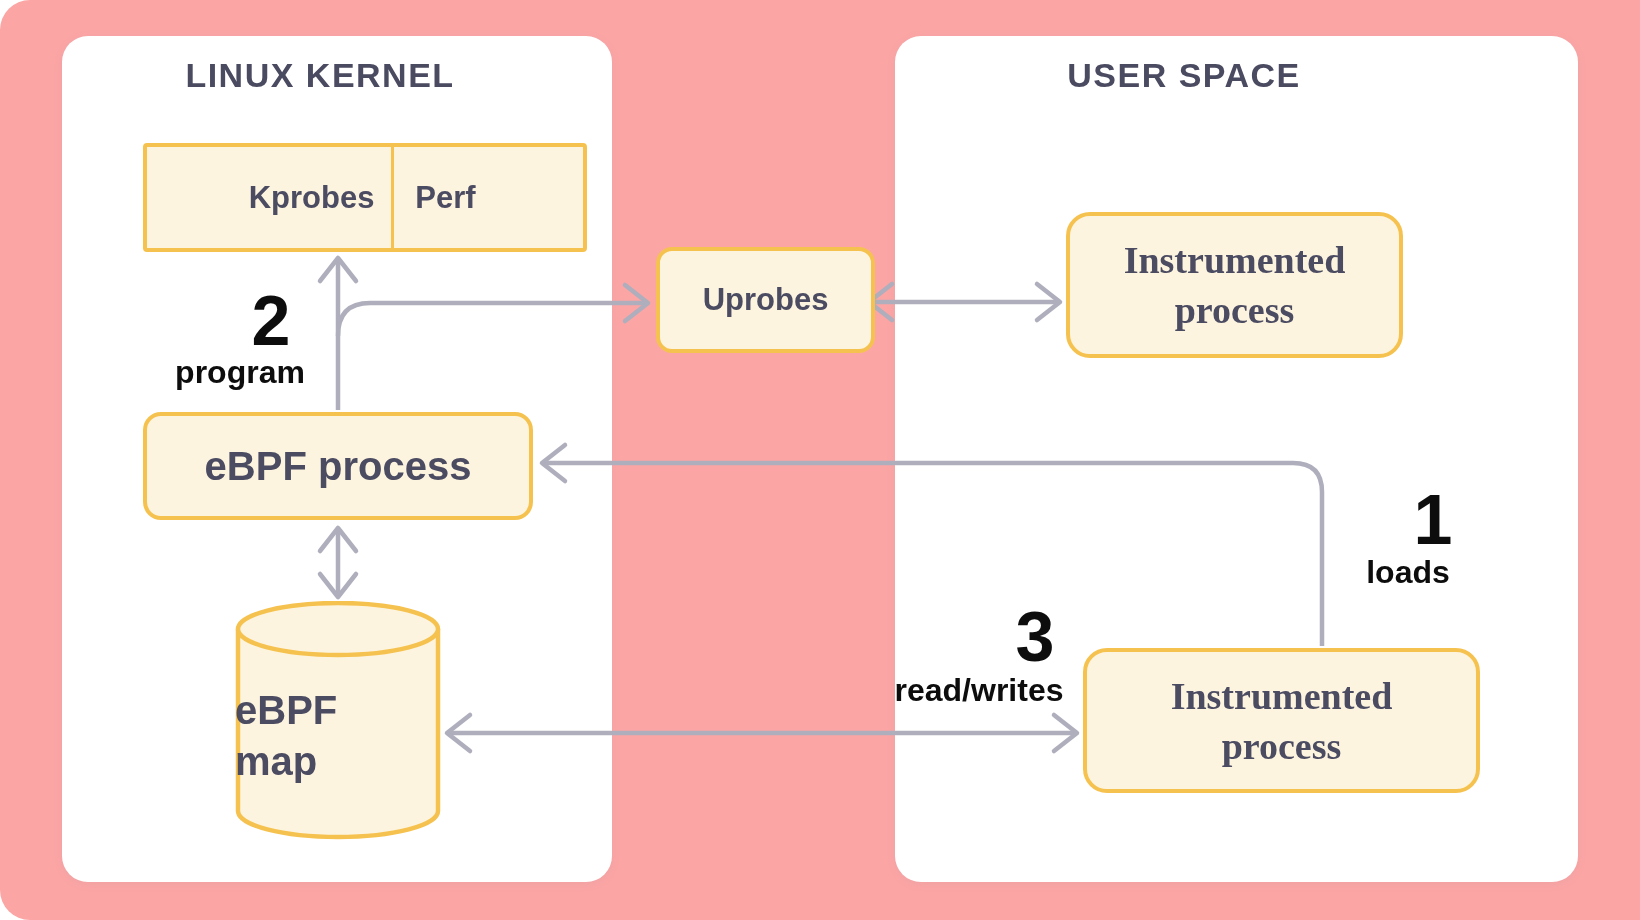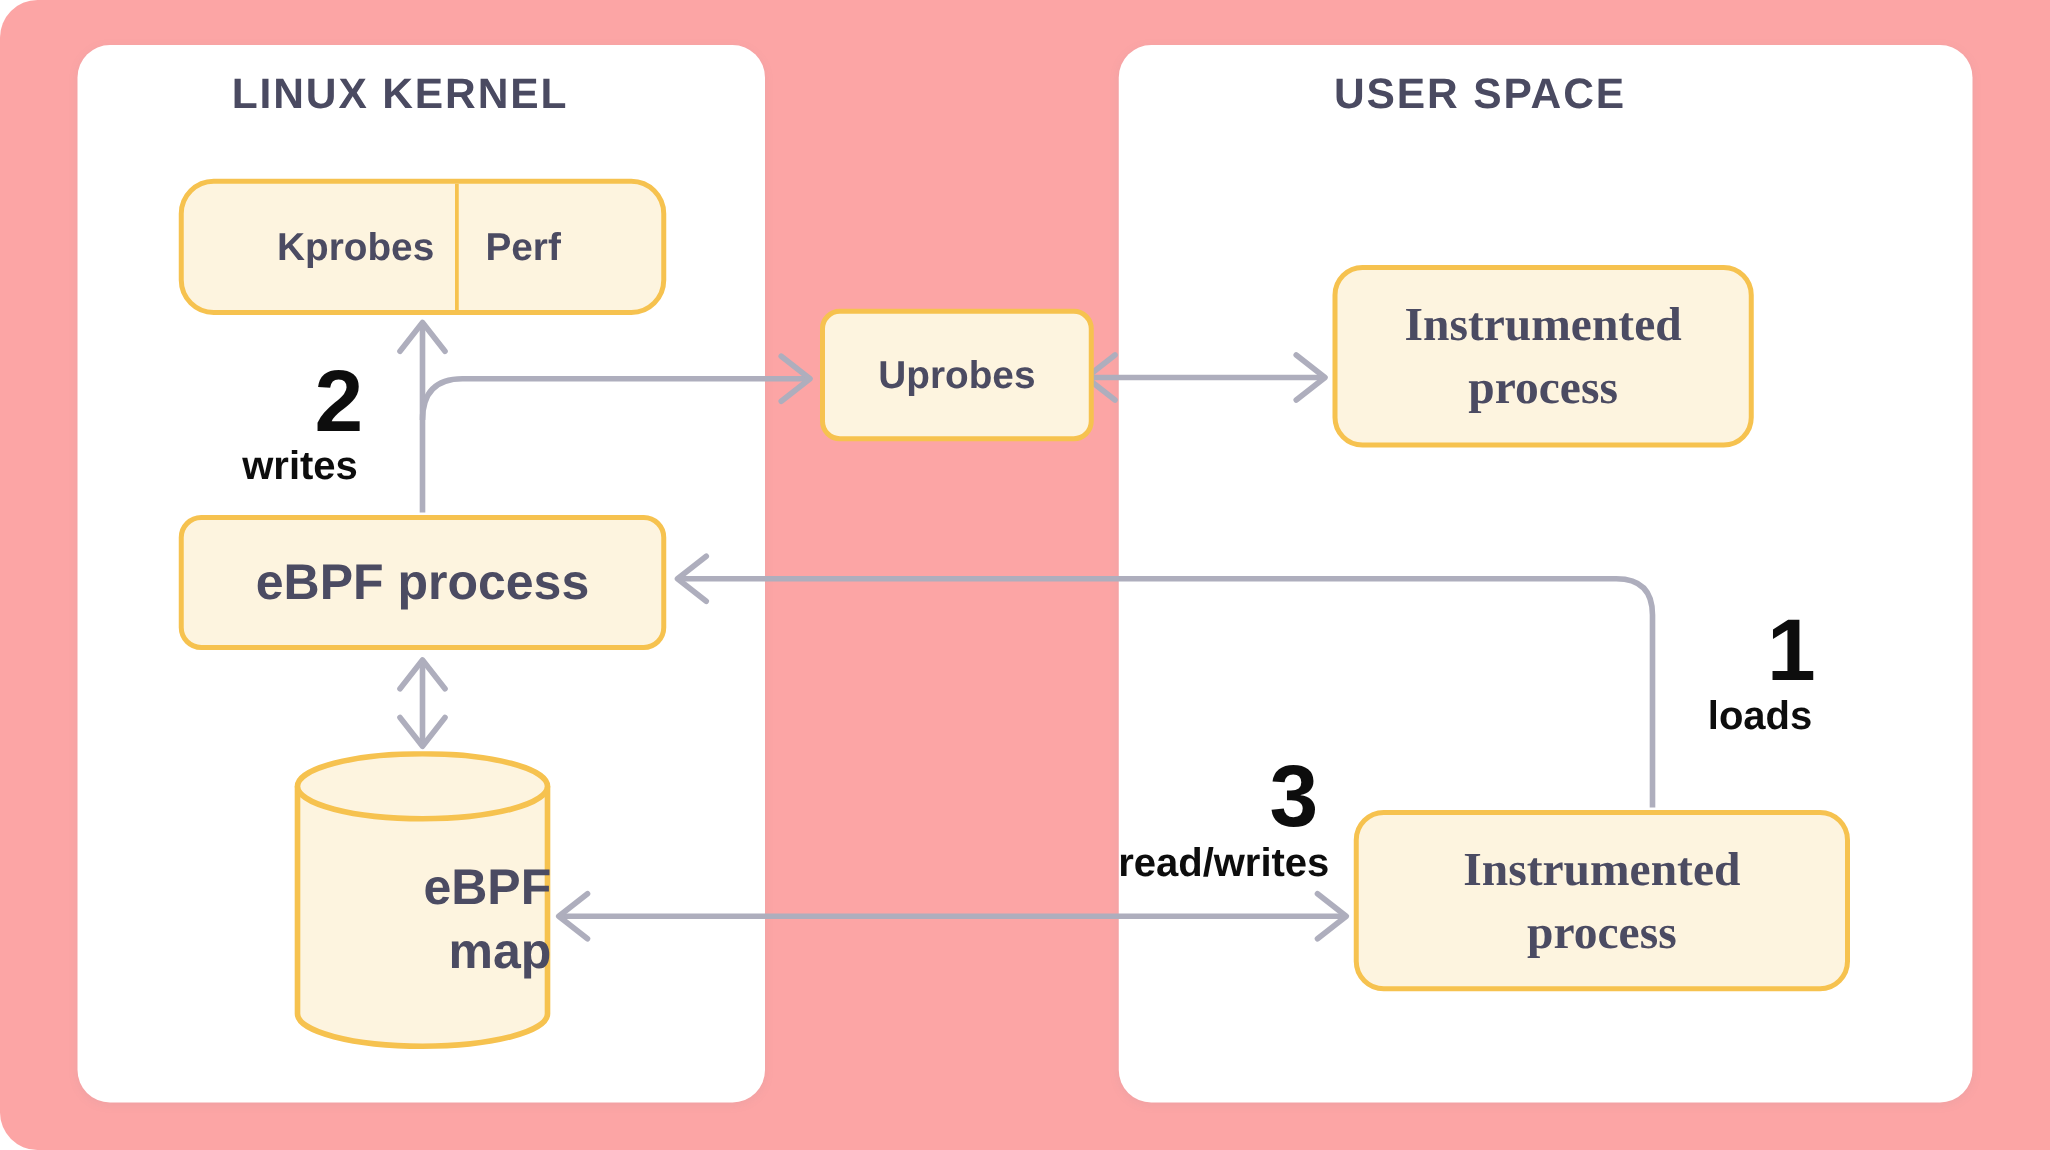--- a/index.html
+++ b/index.html
@@ -60,22 +60,22 @@
     box-sizing: border-box;
     display: flex;
     align-items: center;
     justify-content: center;
     color: #4B4B62;
     font-weight: 700;
     text-align: center;
   }
   .probe-row {
     left: 143px; top: 143px;
-    width: 390px; height: 109px;
-    border-radius: 28px;
+    width: 444px; height: 109px;
+    border-radius: 4px;
     display: grid;
     grid-template-columns: 158px 107px auto;
     align-items: stretch;
     padding: 0;
   }
   .probe-cell {
     display: flex;
     align-items: center;
     justify-content: center;
     font-size: 31px;
@@ -112,21 +112,21 @@
     left: 235px; top: 601px;
     width: 206px; height: 240px;
   }
   .cylinder svg { position: absolute; left: 0; top: 0; }
   .cylinder-label {
     position: absolute;
     left: 0; top: 0;
     width: 206px; height: 240px;
     display: flex;
     flex-direction: column;
-    align-items: flex-end;
+    align-items: flex-start;
     justify-content: center;
     padding-top: 30px;
     box-sizing: border-box;
     color: #4B4B62;
     font-weight: 700;
     font-size: 40px;
     line-height: 51px;
     text-align: center;
   }
 
@@ -212,21 +212,21 @@
     <span>Instrumented</span>
     <span>process</span>
   </div>
 
   <div class="node instr instr-bottom">
     <span>Instrumented</span>
     <span>process</span>
   </div>
 
   <div class="center-abs step-number num-2">2</div>
-  <div class="center-abs step-label lbl-2">writes</div>
+  <div class="center-abs step-label lbl-2">program</div>
 
   <div class="center-abs step-number num-1">1</div>
   <div class="center-abs step-label lbl-1">loads</div>
 
   <div class="center-abs step-number num-3">3</div>
   <div class="center-abs step-label lbl-3">read/writes</div>
 
 </div>
 
 </body></html>

